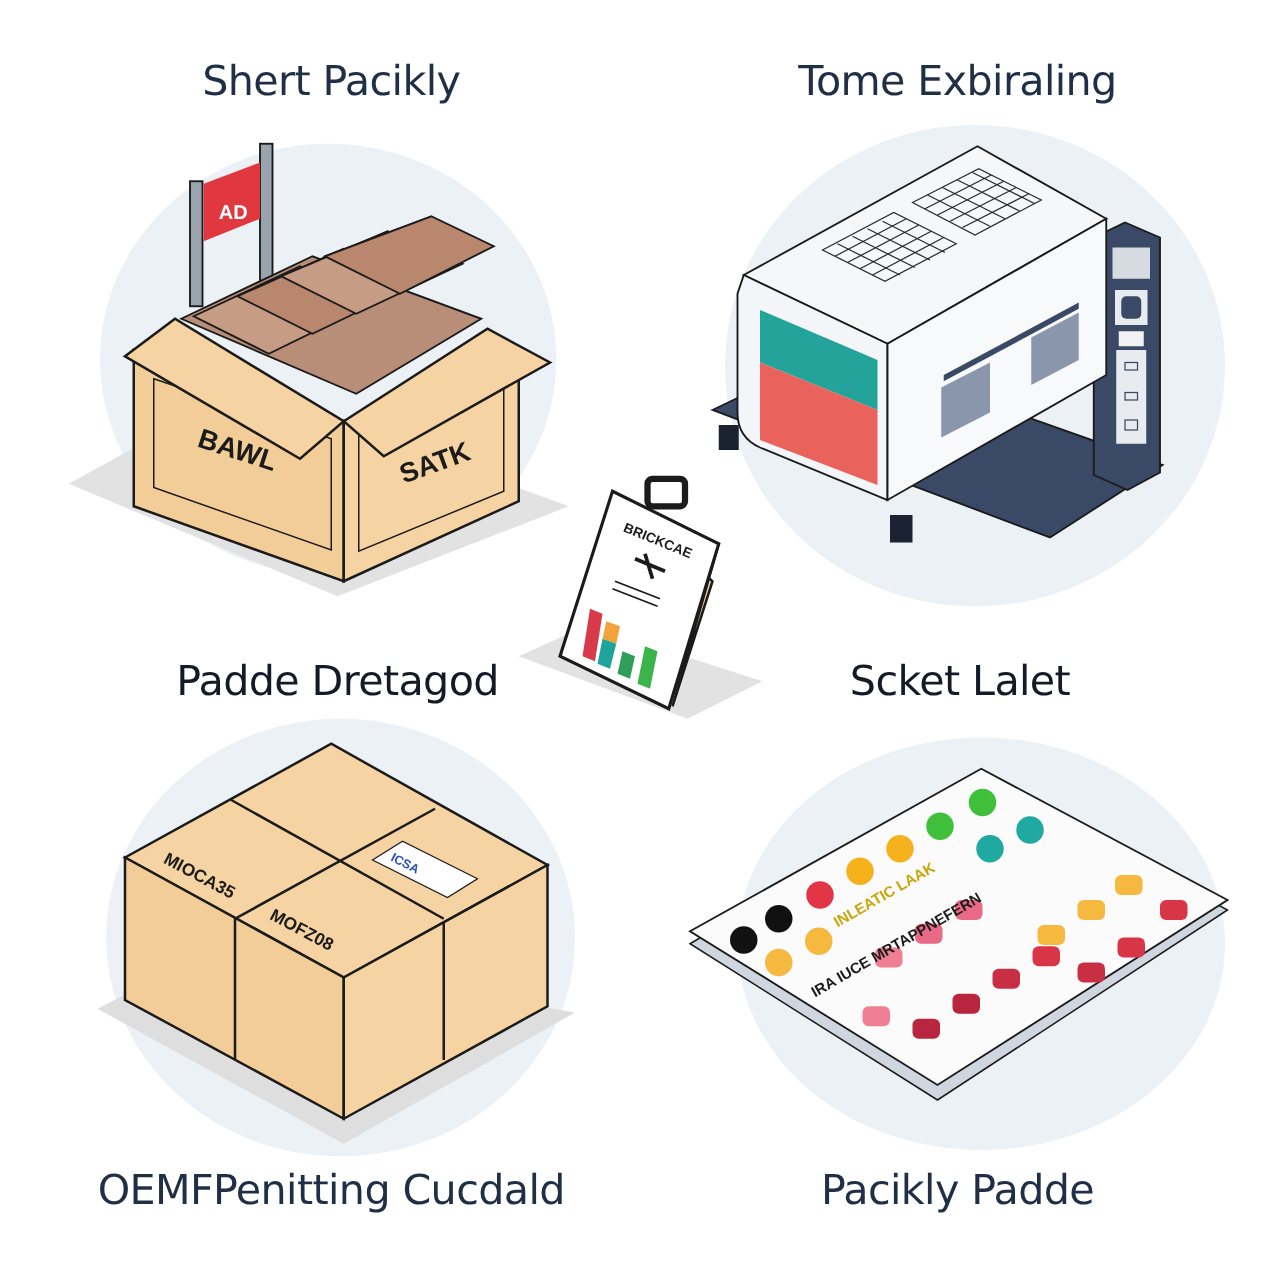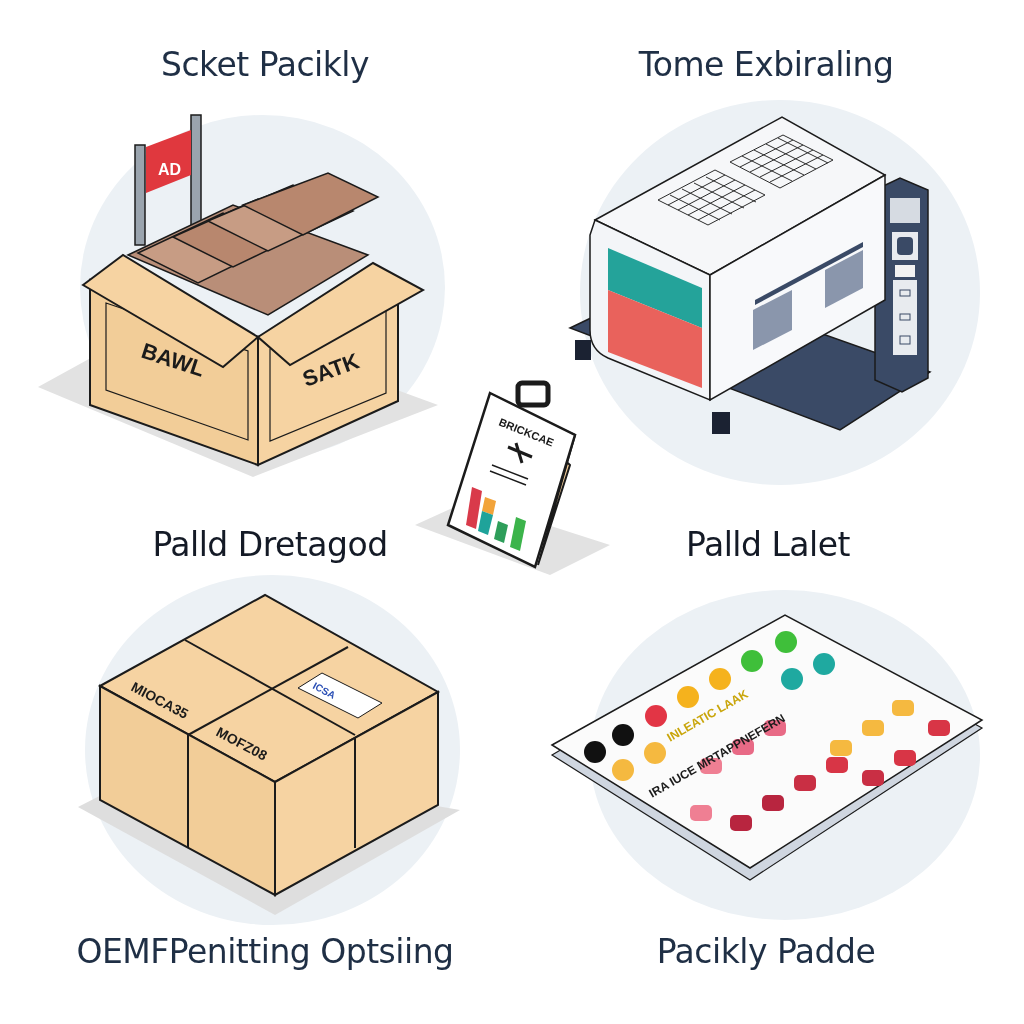--- a/index.html
+++ b/index.html
@@ -8,23 +8,23 @@
   .label { position: absolute; color: #1f2f45; font-size: 33px; letter-spacing: -0.5px;
            white-space: nowrap; transform: translateX(-50%); line-height: 1; }
   .label.dark { color: #141a26; }
   .panel { position: absolute; }
   svg { display: block; }
   .halo { position: absolute; border-radius: 50%; background: #ecf1f5; }
 </style>
 </head>
 <body>
 
-<div class="label" style="left:265px; top:48px;">Scket Pacikly</div>
+<div class="label" style="left:265px; top:48px;">Shert Pacikly</div>
 <div class="halo" style="left:80px; top:115px; width:365px; height:345px;"></div>
-<div class="panel" style="left:28px; top:105px;">
+<div class="panel" style="left:45px; top:105px;">
   <svg width="420" height="380" viewBox="0 0 420 380">
 
     <polygon points="10,282 150,205 410,300 225,372" fill="#e2e2e2"></polygon>
 
     <rect x="107" y="40" width="10" height="100" fill="#9aa4ae" stroke="#1b1b1b" stroke-width="1.5"></rect>
     <rect x="163" y="10" width="10" height="110" fill="#9aa4ae" stroke="#1b1b1b" stroke-width="1.5"></rect>
     <polygon points="118,42 163,25 163,70 118,88" fill="#e0383e"></polygon>
     <text x="130" y="70" font-family="Liberation Sans, sans-serif" font-weight="bold" font-size="16" fill="#fff">AD</text>
 
     <g stroke="#1b1b1b" stroke-width="1.5">
@@ -98,22 +98,22 @@
     <path d="M98,72 L122,82 M106,68 L112,88" stroke="#1b1b1b" stroke-width="3"></path>
     <path d="M82,90 L118,104 M80,96 L116,110" stroke="#1b1b1b" stroke-width="1.5"></path>
     <polygon points="62,112 72,116 66,154 56,150" fill="#d93a4a"></polygon>
     <polygon points="75,122 86,126 83,140 72,136" fill="#f2a33a"></polygon>
     <polygon points="72,136 83,140 78,160 68,156" fill="#1fa39a"></polygon>
     <polygon points="88,146 98,150 94,168 84,164" fill="#2e9e5a"></polygon>
     <polygon points="106,142 116,146 110,176 100,172" fill="#3cb44b"></polygon>
   </svg>
 </div>
 
-<div class="label dark" style="left:270px; top:528px;">Palld Dretagod</div>
-<div class="label dark" style="left:768px; top:528px;">Palld Lalet</div>
+<div class="label dark" style="left:270px; top:528px;">Padde Dretagod</div>
+<div class="label dark" style="left:768px; top:528px;">Scket Lalet</div>
 
 <div class="halo" style="left:85px; top:575px; width:375px; height:350px;"></div>
 <div class="panel" style="left:50px; top:570px;">
   <svg width="420" height="360" viewBox="0 0 420 360">
     <polygon points="28,237 120,190 410,240 225,345" fill="#dedede"></polygon>
 
     <polygon points="50,116 215,25 388,122 225,212" fill="#f6d3a2" stroke="#1b1b1b" stroke-width="2"></polygon>
 
     <polygon points="50,116 225,212 225,325 50,230" fill="#f2cd98" stroke="#1b1b1b" stroke-width="2"></polygon>
 
@@ -122,21 +122,21 @@
     <line x1="135" y1="70" x2="305" y2="165" stroke="#1b1b1b" stroke-width="2"></line>
     <line x1="138" y1="165" x2="298" y2="77" stroke="#1b1b1b" stroke-width="2"></line>
     <line x1="138" y1="165" x2="138" y2="278" stroke="#1b1b1b" stroke-width="2"></line>
     <line x1="305" y1="168" x2="305" y2="278" stroke="#1b1b1b" stroke-width="2"></line>
     <text x="80" y="120" transform="rotate(28 80 120)" font-family="Liberation Sans, sans-serif" font-weight="bold" font-size="14" fill="#1b1b1b">MIOCA35</text>
     <text x="165" y="165" transform="rotate(28 165 165)" font-family="Liberation Sans, sans-serif" font-weight="bold" font-size="14" fill="#1b1b1b">MOFZ08</text>
     <polygon points="248,118 272,103 332,133 308,148" fill="#ffffff" stroke="#1b1b1b" stroke-width="1"></polygon>
     <text x="262" y="118" transform="rotate(28 262 118)" font-family="Liberation Sans, sans-serif" font-weight="bold" font-size="10" fill="#2a4fb5">ICSA</text>
   </svg>
 </div>
-<div class="label" style="left:265px; top:935px;">OEMFPenitting Optsiing</div>
+<div class="label" style="left:265px; top:935px;">OEMFPenitting Cucdald</div>
 
 <div class="halo" style="left:590px; top:590px; width:390px; height:330px;"></div>
 <div class="panel" style="left:540px; top:590px;">
   <svg width="460" height="320" viewBox="0 0 460 320">
 
     <polygon points="12,165 245,28 442,138 210,290" fill="#cfd6e0" stroke="#1b1b1b" stroke-width="1.2"></polygon>
 
     <polygon points="12,155 245,25 442,130 210,278" fill="#fbfbfb" stroke="#1b1b1b" stroke-width="1.5"></polygon>
 
     <circle cx="55" cy="162" r="11" fill="#111111"></circle>

